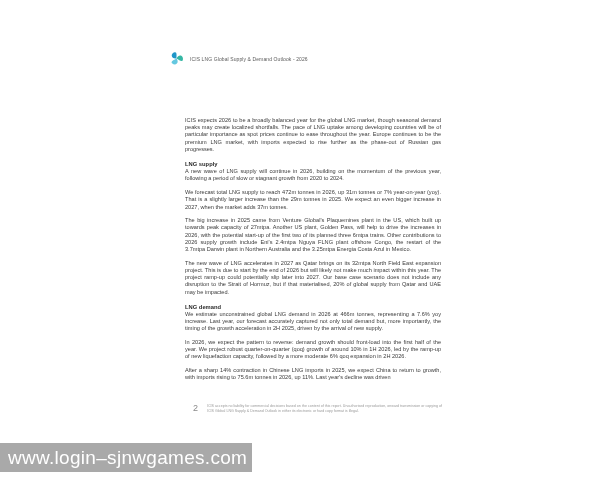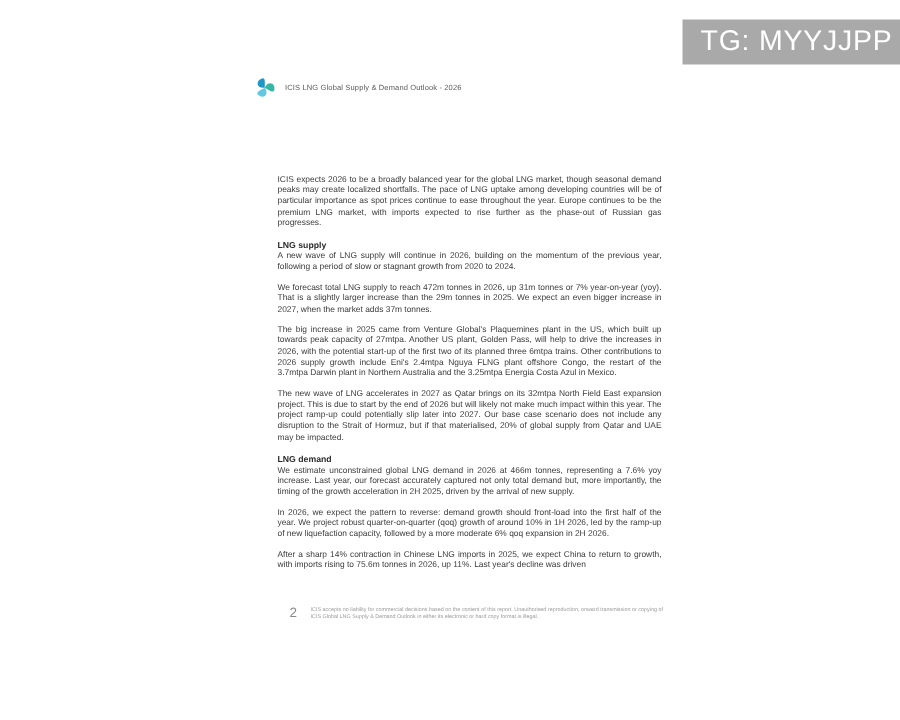--- a/index.html
+++ b/index.html
@@ -79,15 +79,15 @@
       <p class="para">After a sharp 14% contraction in Chinese LNG imports in 2025, we expect China to return to growth, with imports rising to 75.6m tonnes in 2026, up 11%. Last year's decline was driven</p>
     </div>
 
     <div class="doc-footer">
       <span class="page-num">2</span>
       <span class="disclaimer">ICIS accepts no liability for commercial decisions based on the content of this report. Unauthorised reproduction, onward transmission or copying of ICIS Global LNG Supply &amp; Demand Outlook in either its electronic or hard copy format is illegal.</span>
     </div>
 
   </div>
 
-  <div class="badge badge-top">TG: MYYJJPP</div>
+  <div class="badge badge-bottom">www.login–sjnwgames.com</div>
 
 </div>
 
 </body></html>

